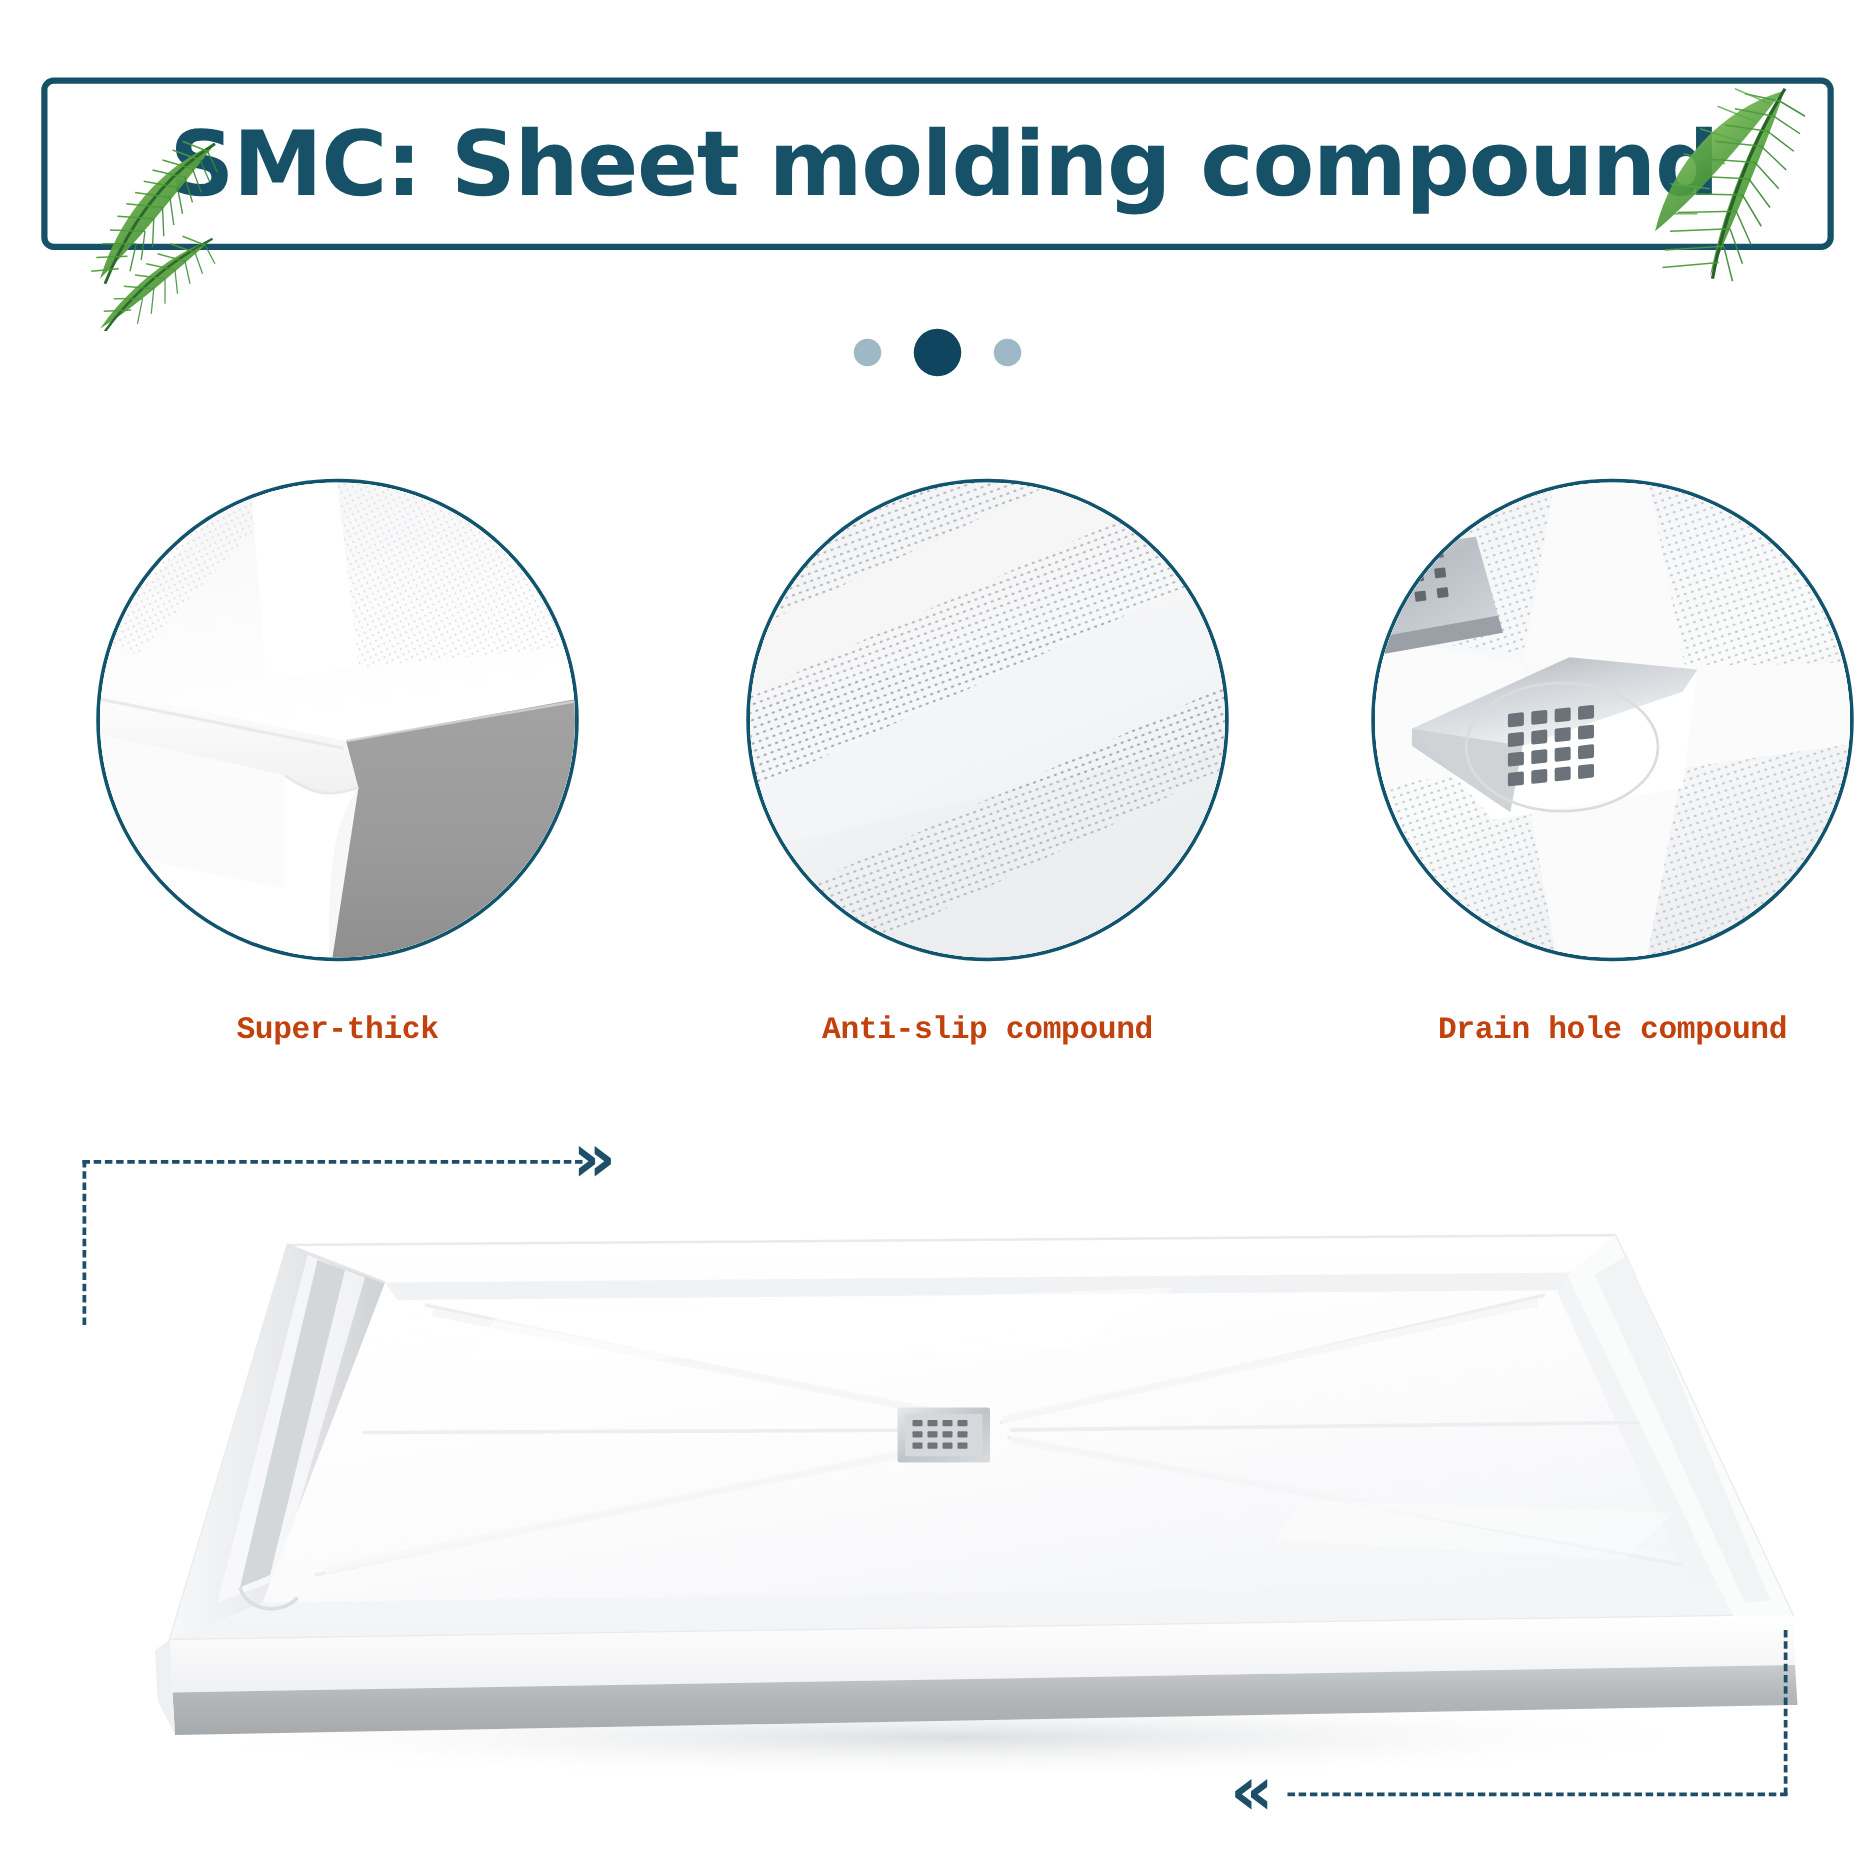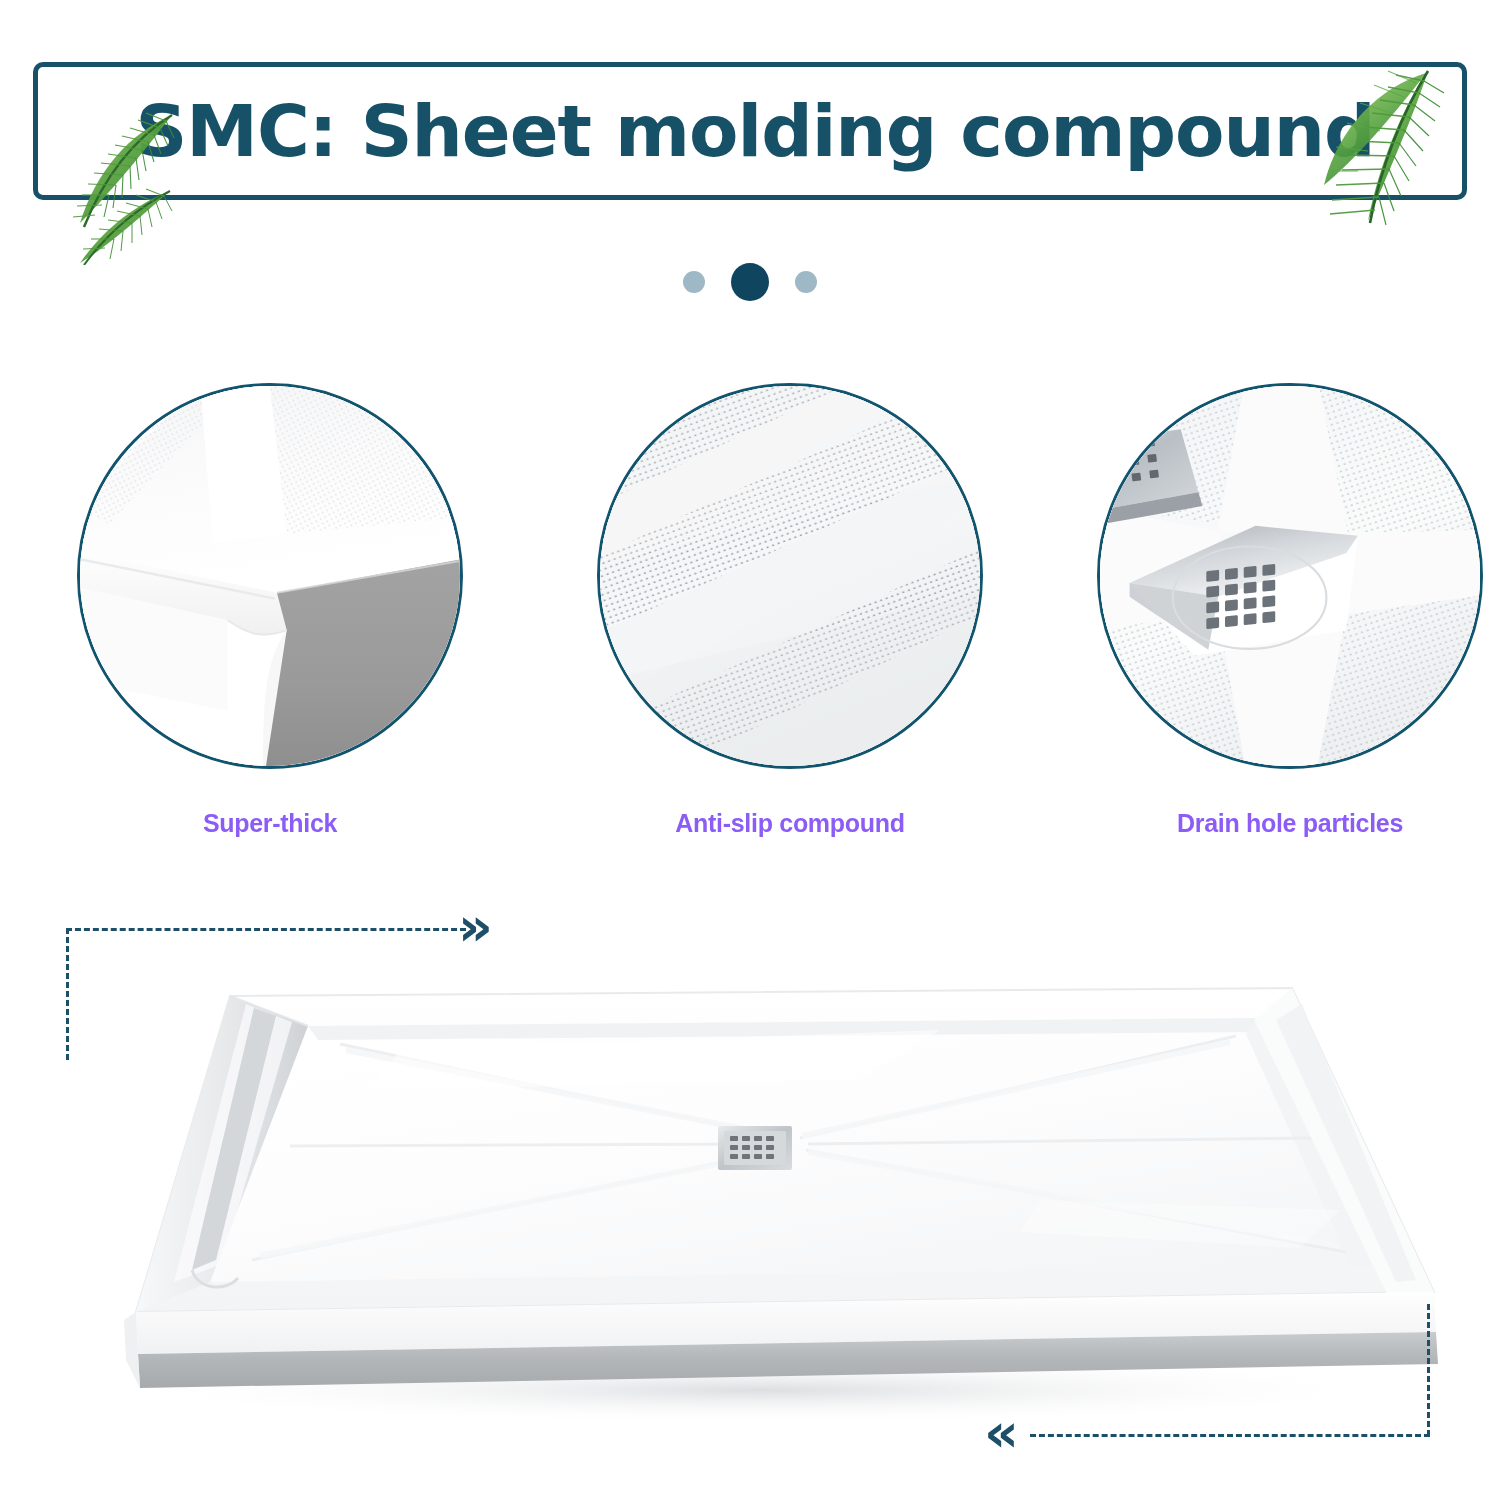--- a/index.html
+++ b/index.html
@@ -39,22 +39,22 @@
   .features{position:absolute;left:0;top:383px;width:1500px;height:470px;}
   .feature{position:absolute;width:386px;}
   .f1{left:77px;} .f2{left:597px;} .f3{left:1097px;}
   .circle{
     position:relative;width:386px;height:386px;border-radius:50%;
     border:3px solid #11546e;overflow:hidden;background:#ffffff;
     box-sizing:border-box;
   }
   .caption{
     margin-top:40px;text-align:center;
-    font-size:25px;font-weight:bold;color:#8b5cf6;
-    font-family:Liberation Sans, sans-serif;letter-spacing:-0.3px;
+    font-size:25px;font-weight:bold;color:#c2410c;
+    font-family:Liberation Mono, monospace;letter-spacing:-0.3px;
   }
 
   
   .c1-inner{position:absolute;inset:0;}
   
   .c2-inner{position:absolute;inset:0;background:#f3f4f5;}
   
   .c3-inner{position:absolute;inset:0;background:#f7f8f9;}
 
   
@@ -354,21 +354,21 @@
               <rect x="48" y="70" width="9" height="8" rx="1" transform="rotate(-7 48 70)"></rect>
               <rect x="-22" y="98" width="9" height="8" rx="1" transform="rotate(-7 -22 98)"></rect>
               <rect x="-4" y="95" width="9" height="8" rx="1" transform="rotate(-7 -4 95)"></rect>
               <rect x="14" y="92" width="9" height="8" rx="1" transform="rotate(-7 14 92)"></rect>
               <rect x="32" y="89" width="9" height="8" rx="1" transform="rotate(-7 32 89)"></rect>
               <rect x="50" y="86" width="9" height="8" rx="1" transform="rotate(-7 50 86)"></rect>
             </g>
           </g>
         </svg>
       </div>
-      <div class="caption">Drain hole particles</div>
+      <div class="caption">Drain hole compound</div>
     </div>
   </div>
 
   <div class="guide dash-h" style="left:66px;top:928px;width:400px;"></div>
   <div class="guide dash-v" style="left:66px;top:928px;height:132px;"></div>
   <div class="chev" style="left:458px;top:900px;">»</div>
 
   <svg class="product" viewBox="0 0 1420 470" preserveAspectRatio="none">
     <defs>
       <linearGradient id="basinTop" x1="0.1" y1="0" x2="0.8" y2="1">

